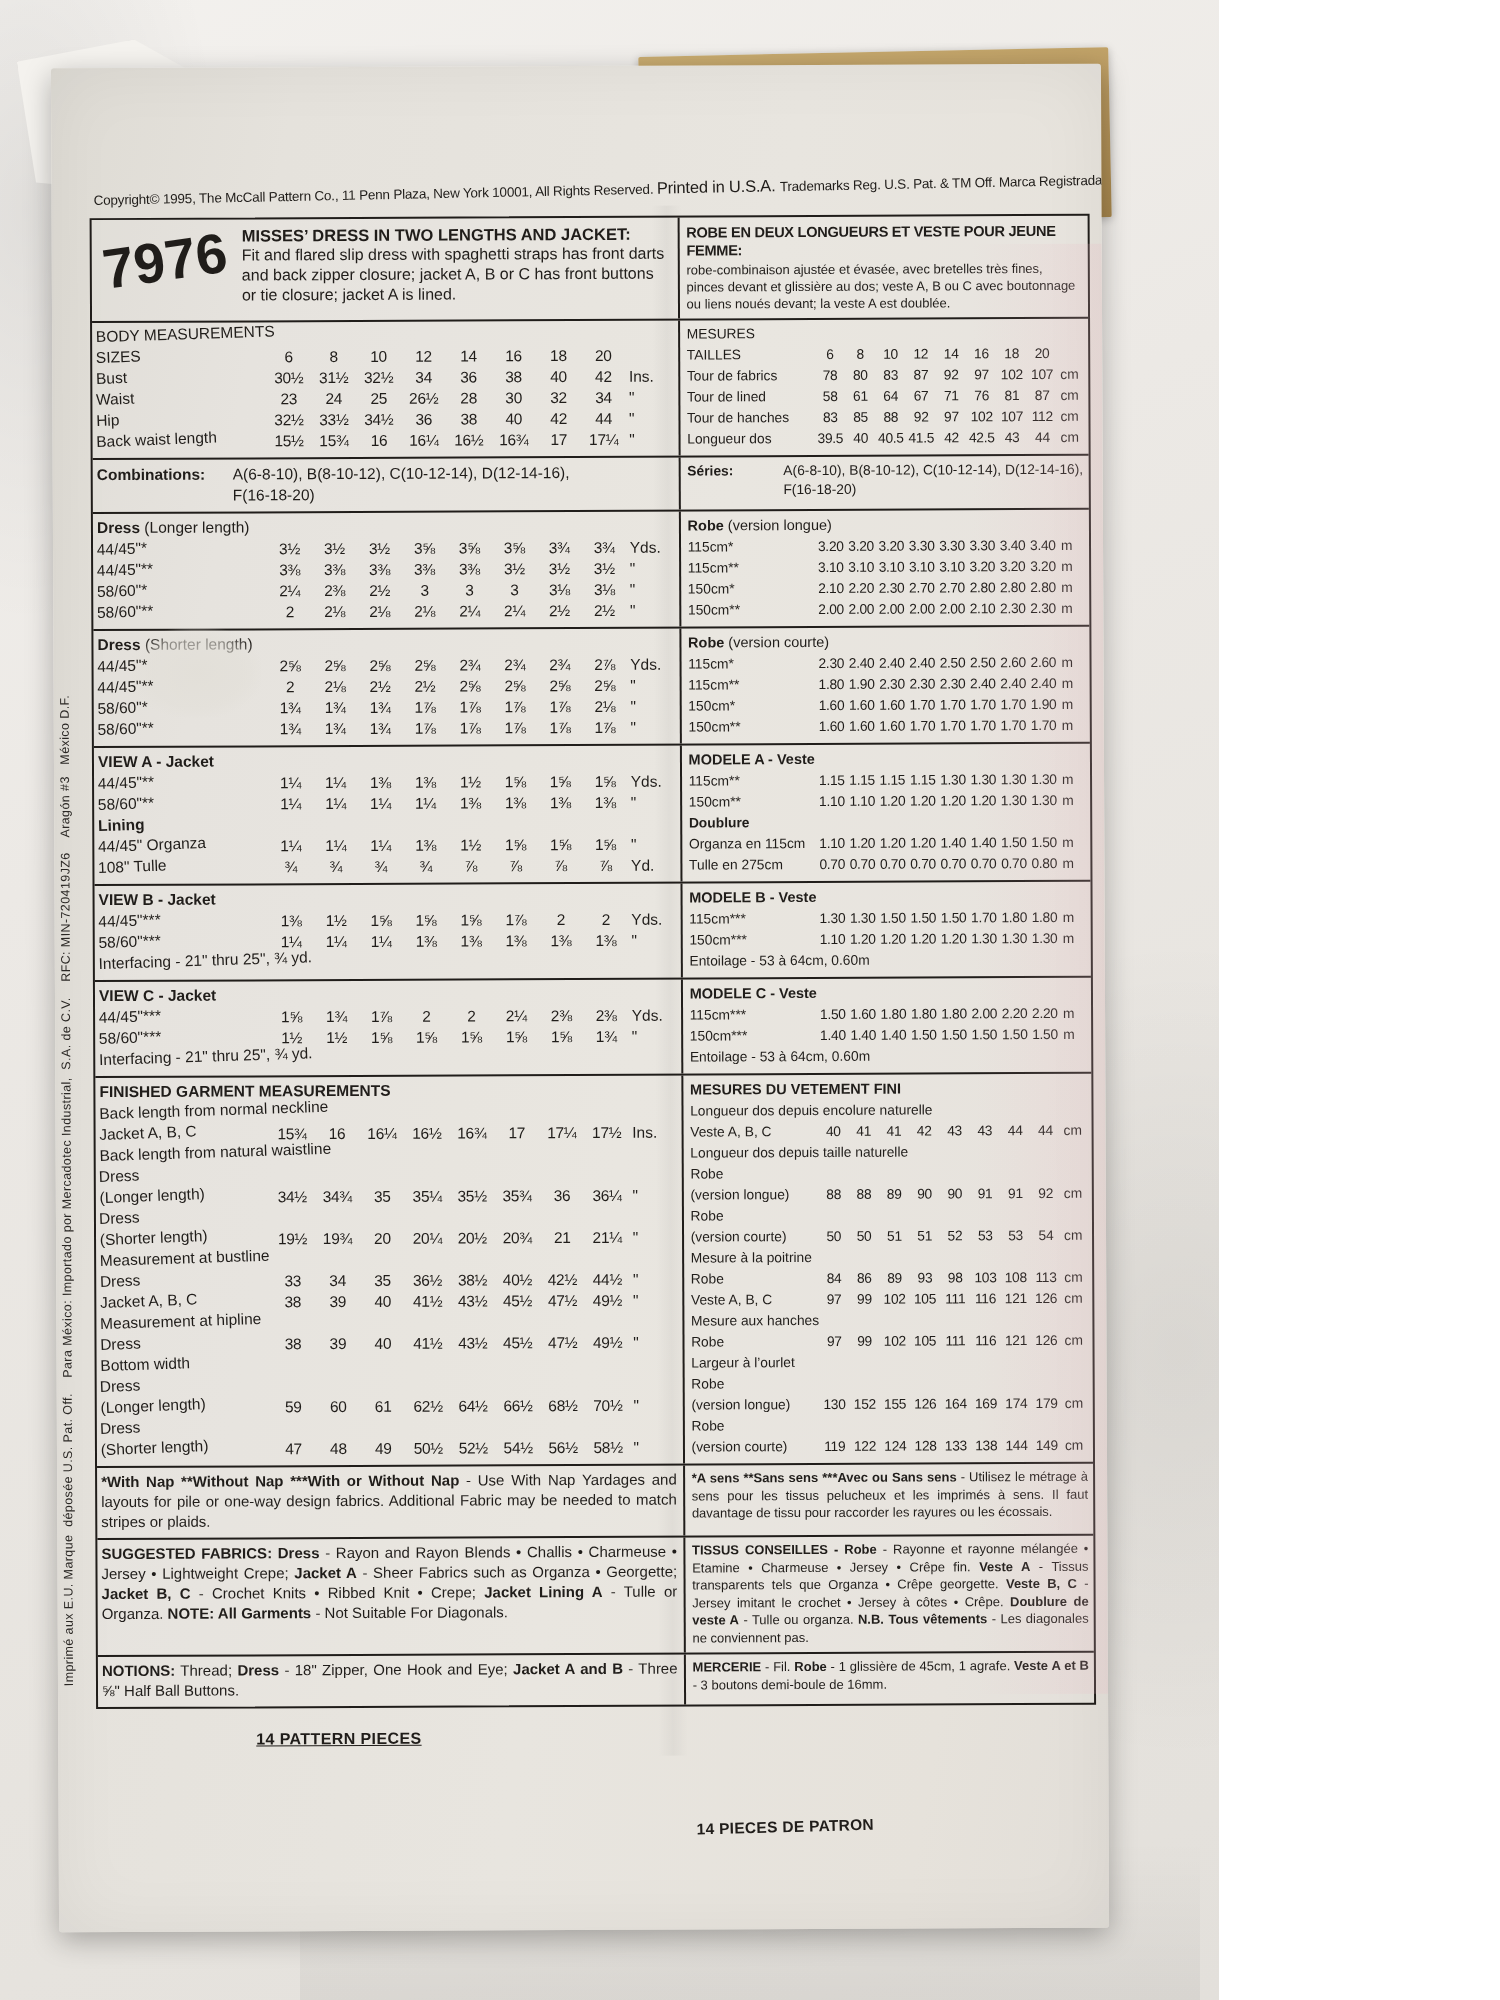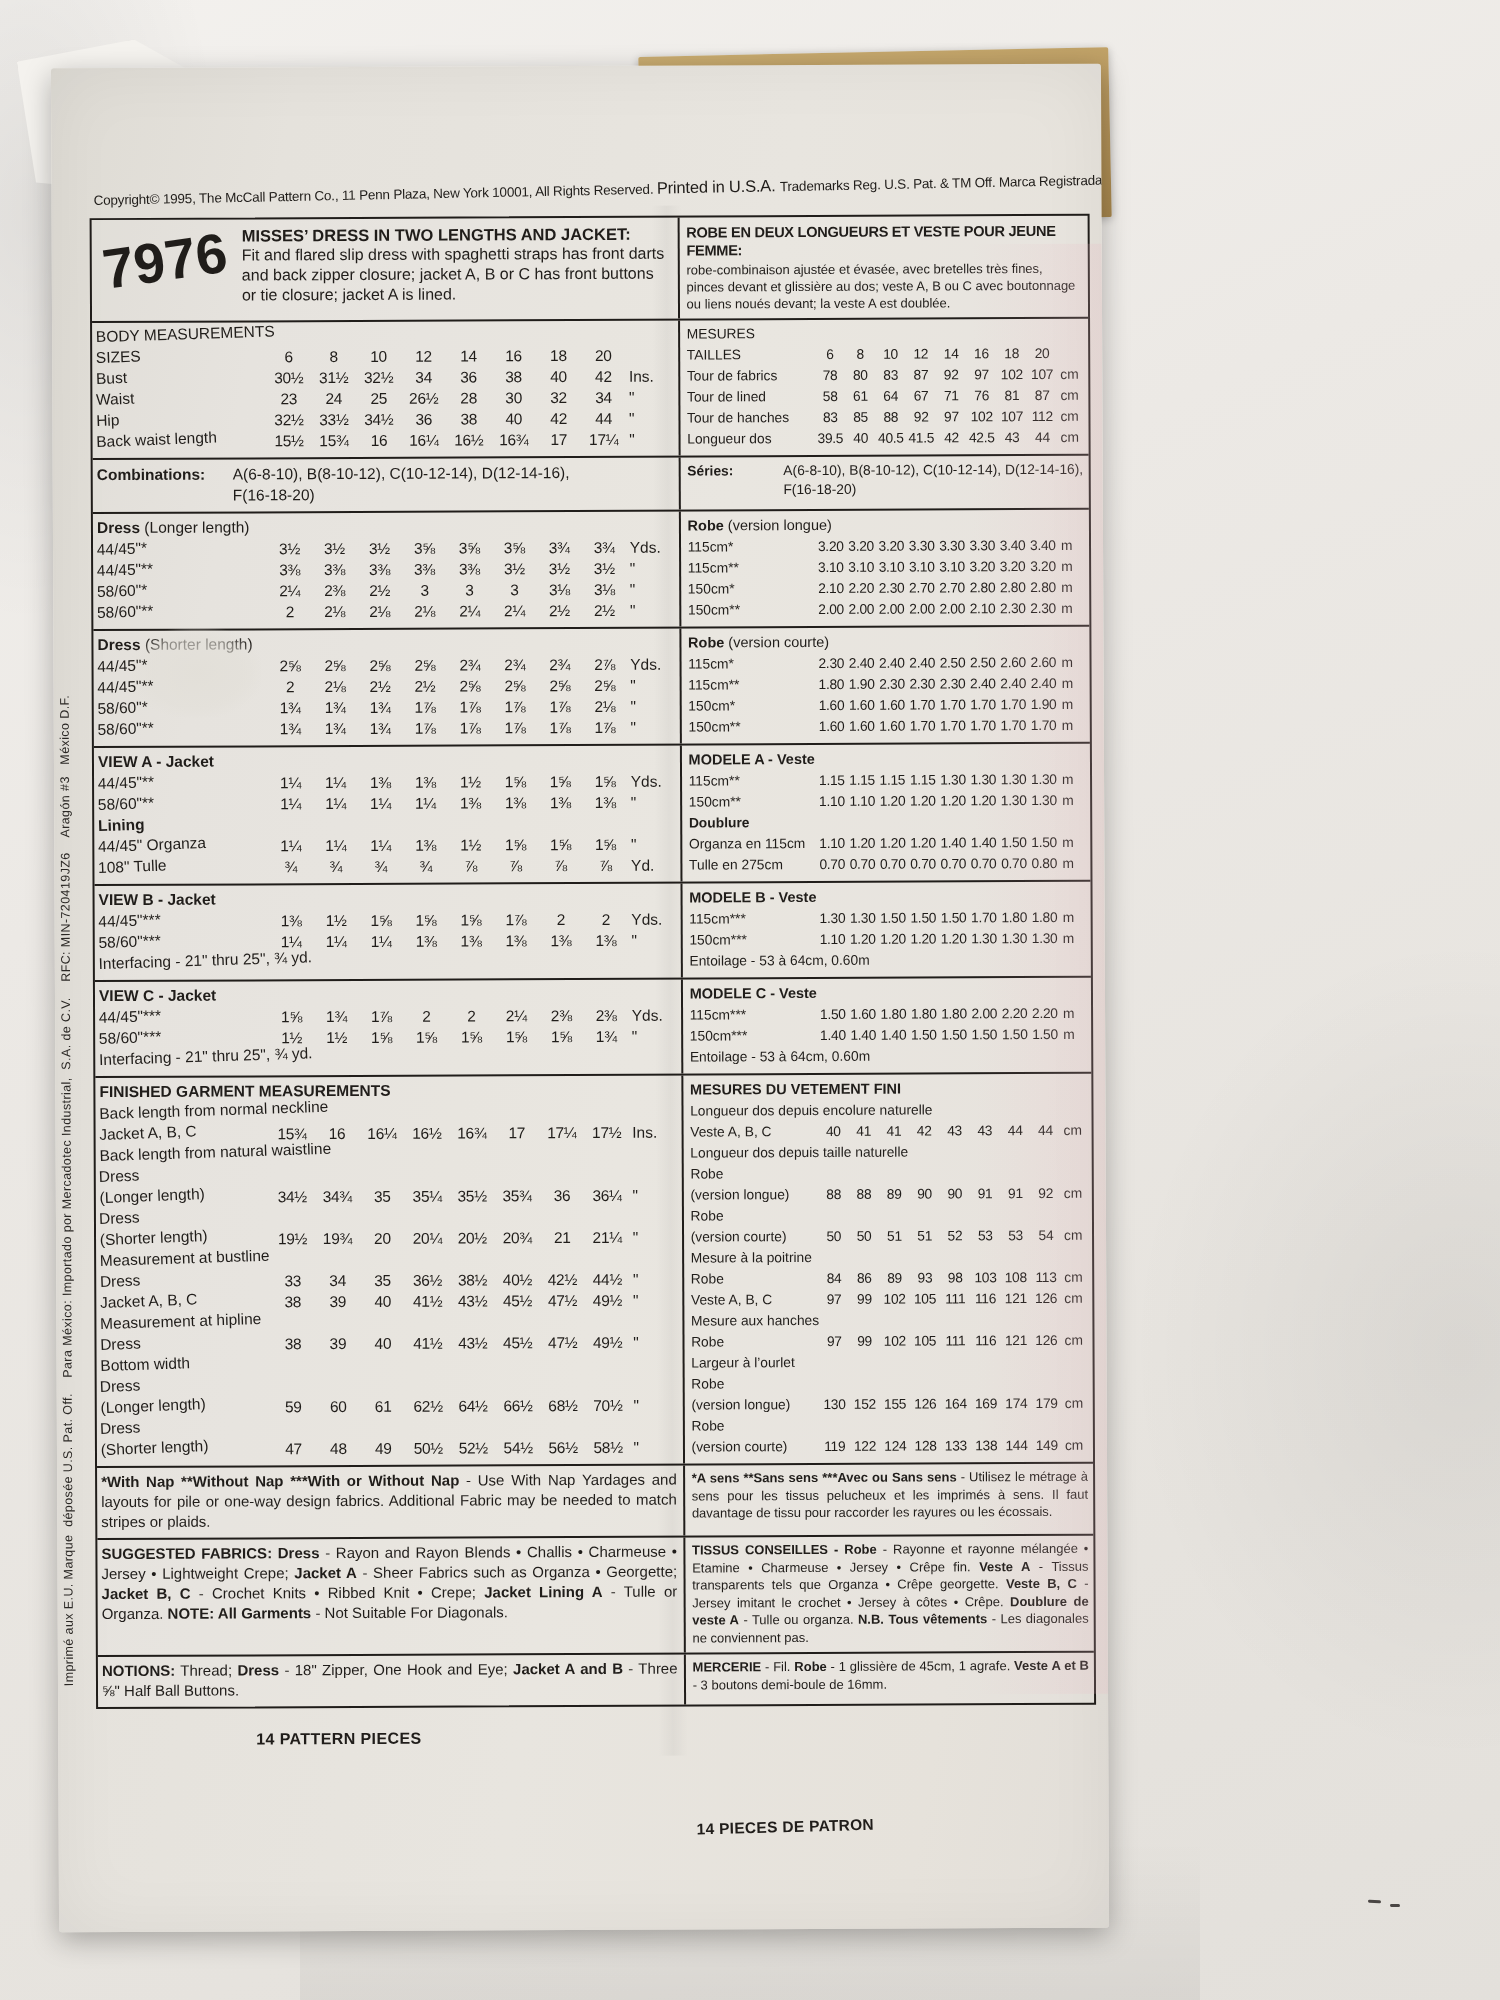--- a/index.html
+++ b/index.html
@@ -1,21 +1,21 @@
 <!DOCTYPE html>
 <html style="--ink: #201d1a; --paper: #e5e2dc; --paper-light: #efede8; --kraft: #b4935a; --background: #ebe9e5; --pink: #e9b9c3;"><head>
 <meta charset="utf-8">
 <style>
   :root{
     --ink:#201d1a; --paper:#e5e2dc; --paper-light:#efede8;
     --kraft:#b4935a; --background:#ebe9e5; --pink:#e9b9c3;
   }
   *{margin:0;padding:0;box-sizing:border-box;}
   body{width:1500px;height:2000px;font-family:"Liberation Sans","DejaVu Sans",sans-serif;color:var(--ink);}
-  .photo{position:relative;width:1500px;height:2000px;overflow:hidden;
+  .photo{position:relative;width:1219px;height:2000px;overflow:hidden;
     background:linear-gradient(155deg,#f3f1ee 0%,#ece9e5 35%,#e7e4df 70%,#e3e0db 100%);}
   .wrinkle{position:absolute;pointer-events:none;}
   .w1{left:0;top:0;width:260px;height:700px;background:radial-gradient(ellipse at 10% 30%,rgba(0,0,0,0.07),transparent 60%);}
   .w2{right:0;top:900px;width:400px;height:900px;background:radial-gradient(ellipse at 90% 50%,rgba(0,0,0,0.06),transparent 65%);}
   .w3{left:300px;bottom:0;width:900px;height:160px;background:linear-gradient(to top,rgba(0,0,0,0.05),transparent);}
 
   .kraft{position:absolute;left:640px;top:52px;width:470px;height:170px;
     background:linear-gradient(175deg,#c8ab70 0%,#b4935a 55%,#a5854c 100%);
     transform:rotate(-1.2deg);border-radius:2px;box-shadow:0 2px 8px rgba(0,0,0,0.25);}
   .scribble{position:absolute;left:235px;top:48px;width:38px;height:10px;
@@ -79,21 +79,21 @@
   .cr.combos{grid-template-columns:96px 1fr;font-size:13.8px;line-height:19px;}
   .combotext{white-space:pre-line;}
 
   .para{font-size:15px;line-height:20px;text-align:justify;}
   .cr .para{font-size:13px;line-height:17.5px;}
 
   .smudge{position:absolute;left:78px;top:560px;width:130px;height:90px;pointer-events:none;
     background:radial-gradient(ellipse,rgba(226,223,216,0.92) 0%,rgba(226,223,216,0.55) 55%,transparent 75%);}
 
   .footer{position:relative;height:170px;}
-  .footL{position:absolute;left:160px;top:22px;font-size:16px;font-weight:700;letter-spacing:0.4px;}
+  .footL{position:absolute;left:160px;top:22px;font-size:16px;font-weight:700;letter-spacing:0.4px;text-decoration:underline;}
   .footR{position:absolute;left:600px;top:112px;font-size:15.5px;font-weight:700;transform:rotate(-1.3deg);letter-spacing:0.3px;}
 
   .mark{position:absolute;background:#4a4644;height:3px;border-radius:2px;}
   .m1{left:1368px;top:1900px;width:13px;transform:rotate(4deg);}
   .m2{left:1390px;top:1904px;width:10px;transform:rotate(2deg);}
 </style>
 </head>
 <body>
 
 <div class="photo">

